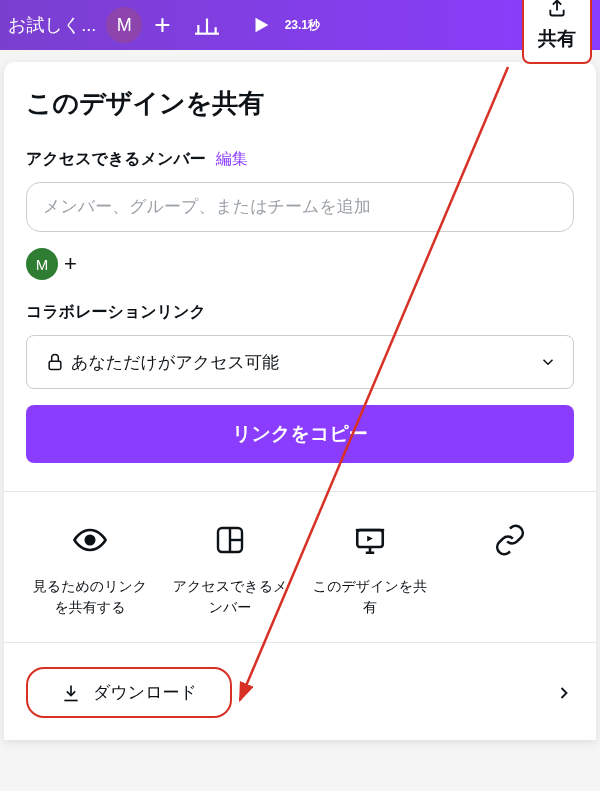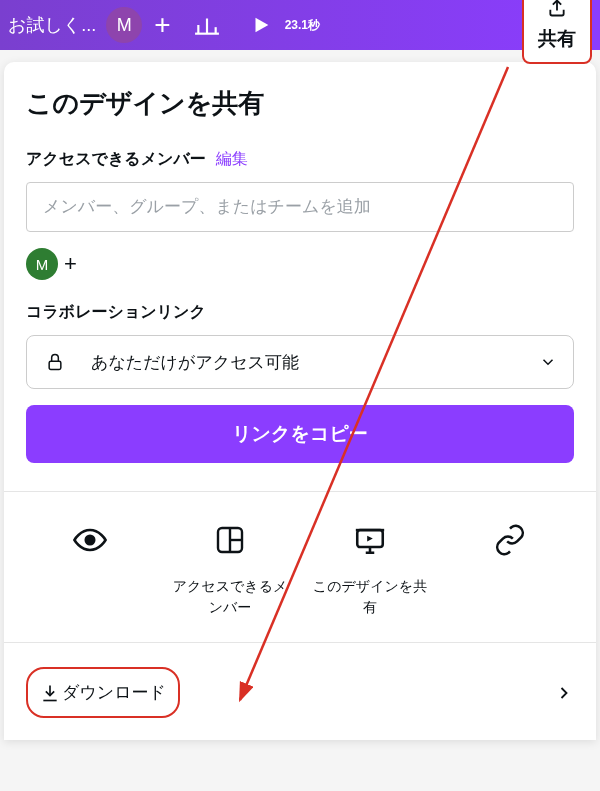--- a/index.html
+++ b/index.html
@@ -106,21 +106,21 @@
     }
     .edit-link {
       color: #8b3dff;
       font-size: 16px;
       font-weight: 500;
       cursor: pointer;
     }
     .member-input {
       width: 100%;
       border: 1px solid #ccc;
-      border-radius: 4px;
+      border-radius: 14px;
       padding: 14px 16px;
       font-size: 17px;
       color: #6b6b6b;
       margin-bottom: 16px;
     }
     .member-input::placeholder { color: #9aa0a6; }
     .avatar-row {
       display: flex;
       align-items: center;
       gap: 6px;
@@ -146,21 +146,21 @@
       color: #0d1216;
       margin-bottom: 12px;
     }
     .access-select {
       width: 100%;
       border: 1px solid #ccc;
       border-radius: 8px;
       padding: 14px 16px;
       display: flex;
       align-items: center;
-      gap: 24px;
+      gap: 4px;
       font-size: 17px;
       color: #0d1216;
       cursor: pointer;
       margin-bottom: 16px;
     }
     .lock-icon-box {
       width: 24px; height: 24px;
       display: flex; align-items: center; justify-content: center;
     }
     .chevron-down {
@@ -214,24 +214,24 @@
     }
     .download-row {
       display: flex;
       align-items: center;
       padding: 6px 0;
       cursor: pointer;
     }
     .download-inner {
       display: inline-flex;
       align-items: center;
-      gap: 2px;
+      gap: 12px;
       border: 2px solid #d93025;
       border-radius: 18px;
-      padding: 12px 12px;
+      padding: 12px 33px;
     }
     .download-text {
       font-size: 17px;
       color: #0d1216;
     }
     .chevron-right-end {
       margin-left: auto;
     }
     svg { display: block; }
     .annotation-arrow {
@@ -309,20 +309,21 @@
   <hr class="divider">
 
   <div class="icon-row">
     <div class="icon-cell">
       <div class="icon-circle">
         <svg width="34" height="34" viewBox="0 0 24 24" fill="none" stroke="#0d1216" stroke-width="1.8">
           <path d="M1 12s4-7 11-7 11 7 11 7-4 7-11 7S1 12 1 12z"></path>
           <circle cx="12" cy="12" r="3" fill="#0d1216"></circle>
         </svg>
       </div>
+      <span class="icon-label">見るためのリンクを共有する</span>
     </div>
     <div class="icon-cell">
       <div class="icon-circle">
         <svg width="32" height="32" viewBox="0 0 24 24" fill="none" stroke="#0d1216" stroke-width="1.8">
           <rect x="3" y="3" width="18" height="18" rx="3"></rect>
           <line x1="12" y1="3" x2="12" y2="21"></line>
           <line x1="12" y1="12" x2="21" y2="12"></line>
         </svg>
       </div>
       <span class="icon-label">アクセスできるメンバー</span>

